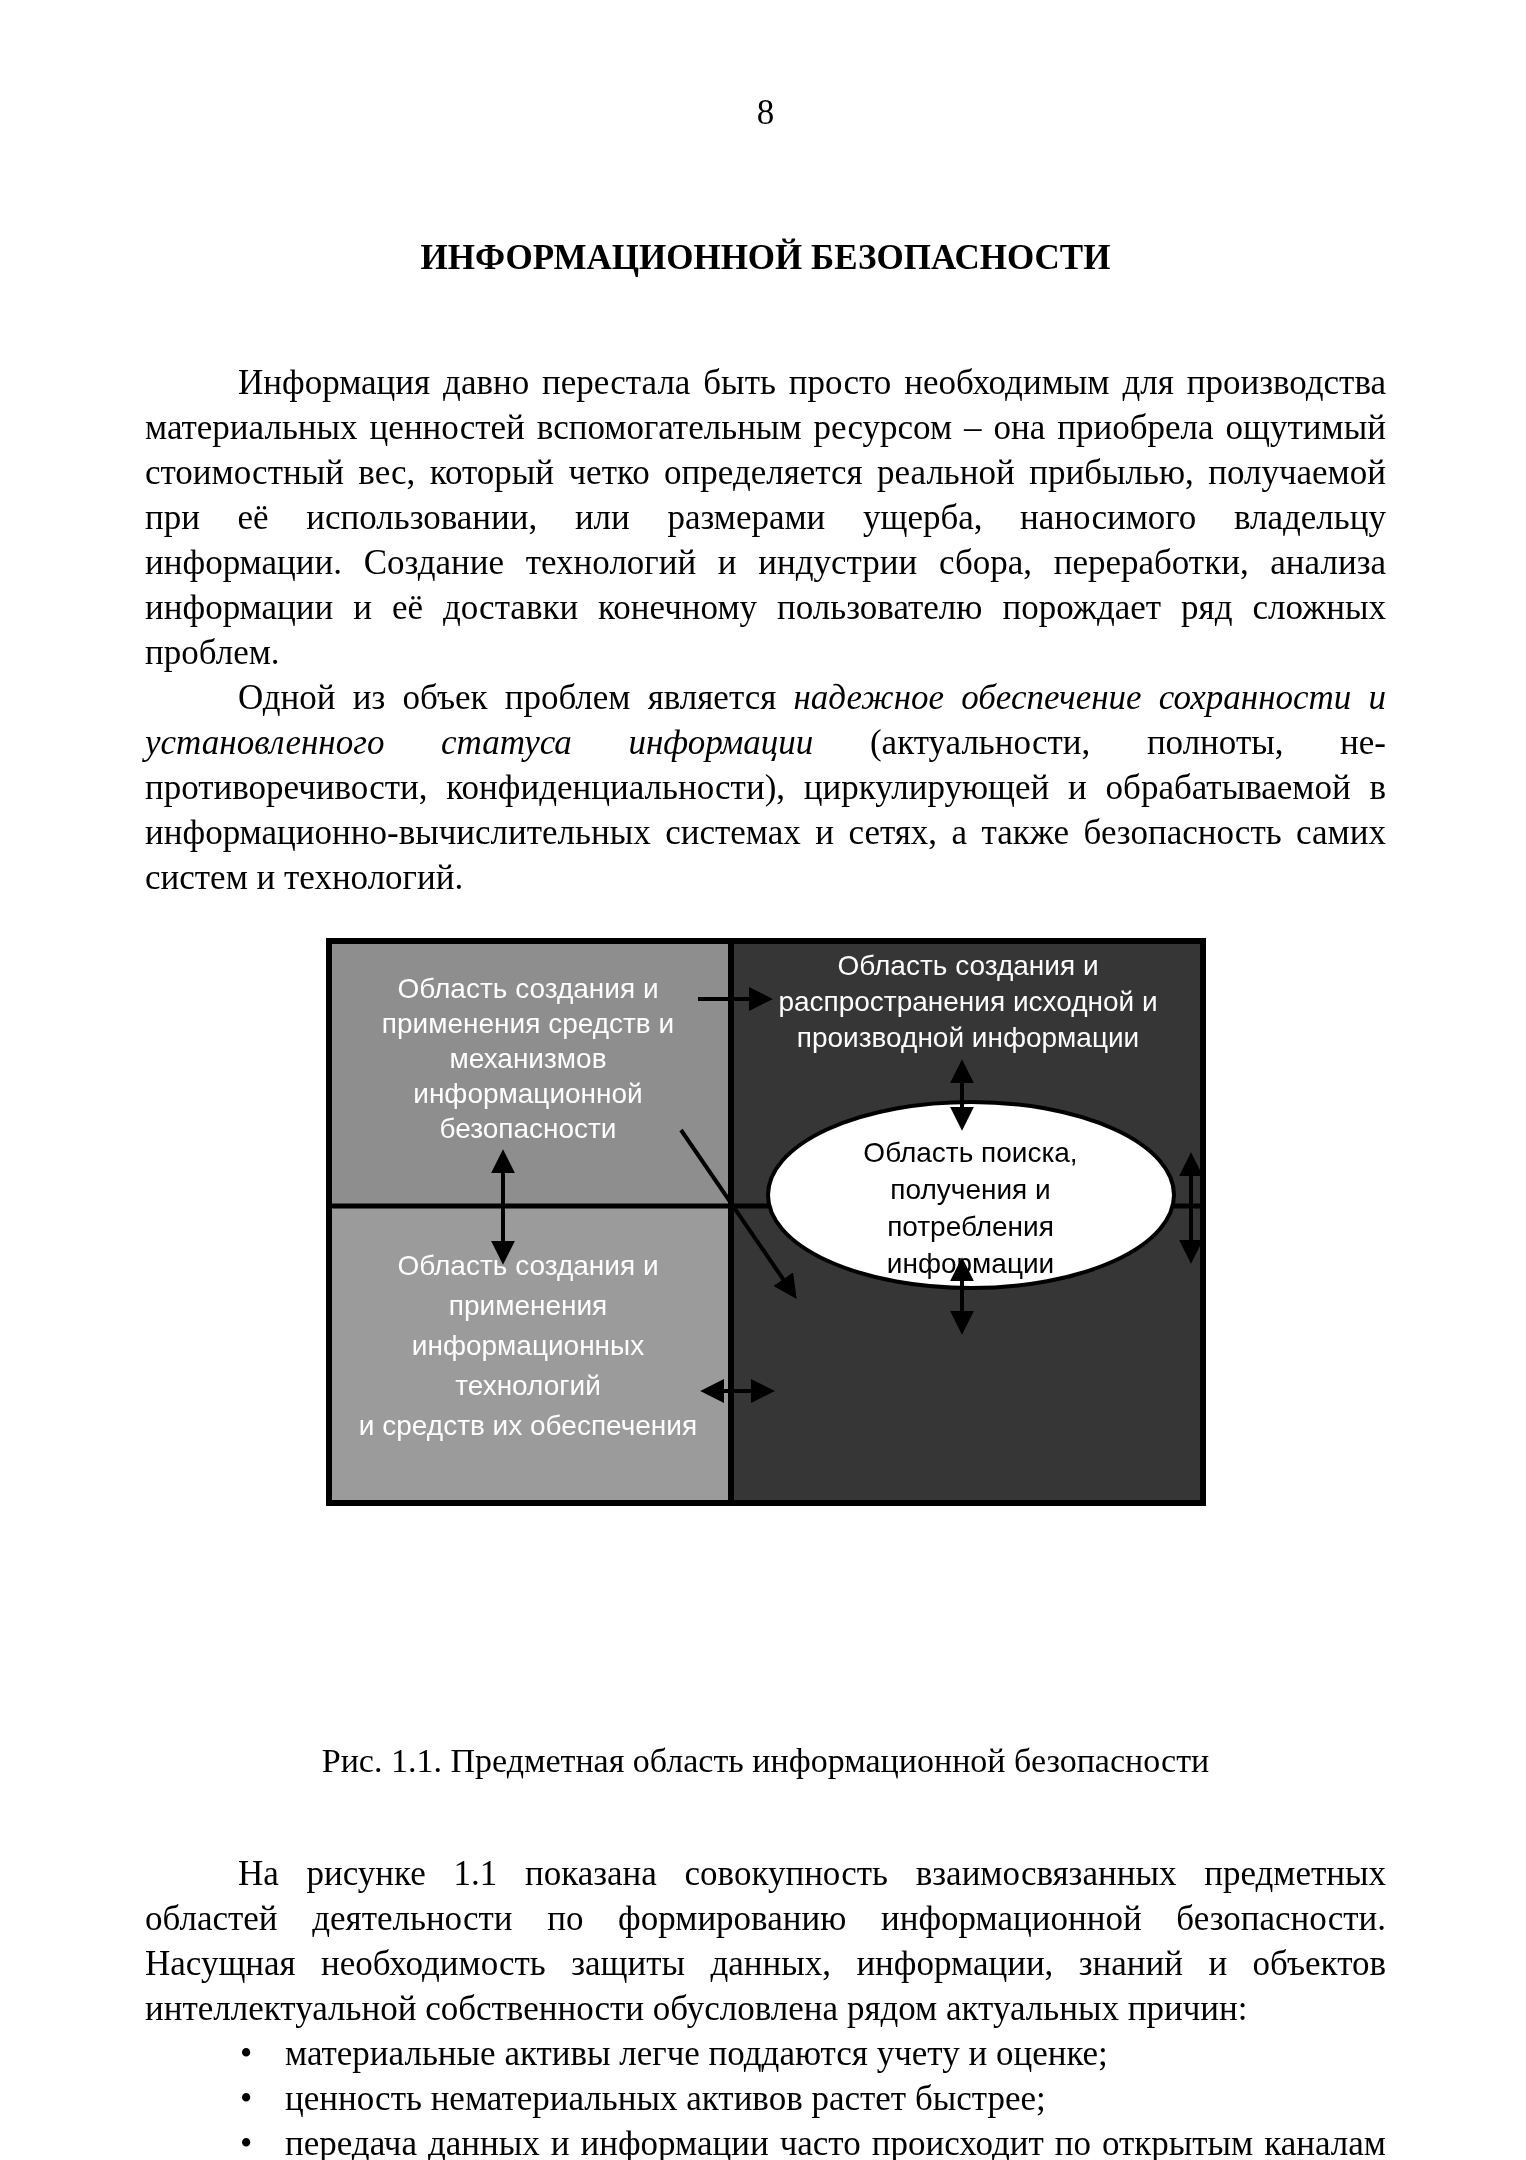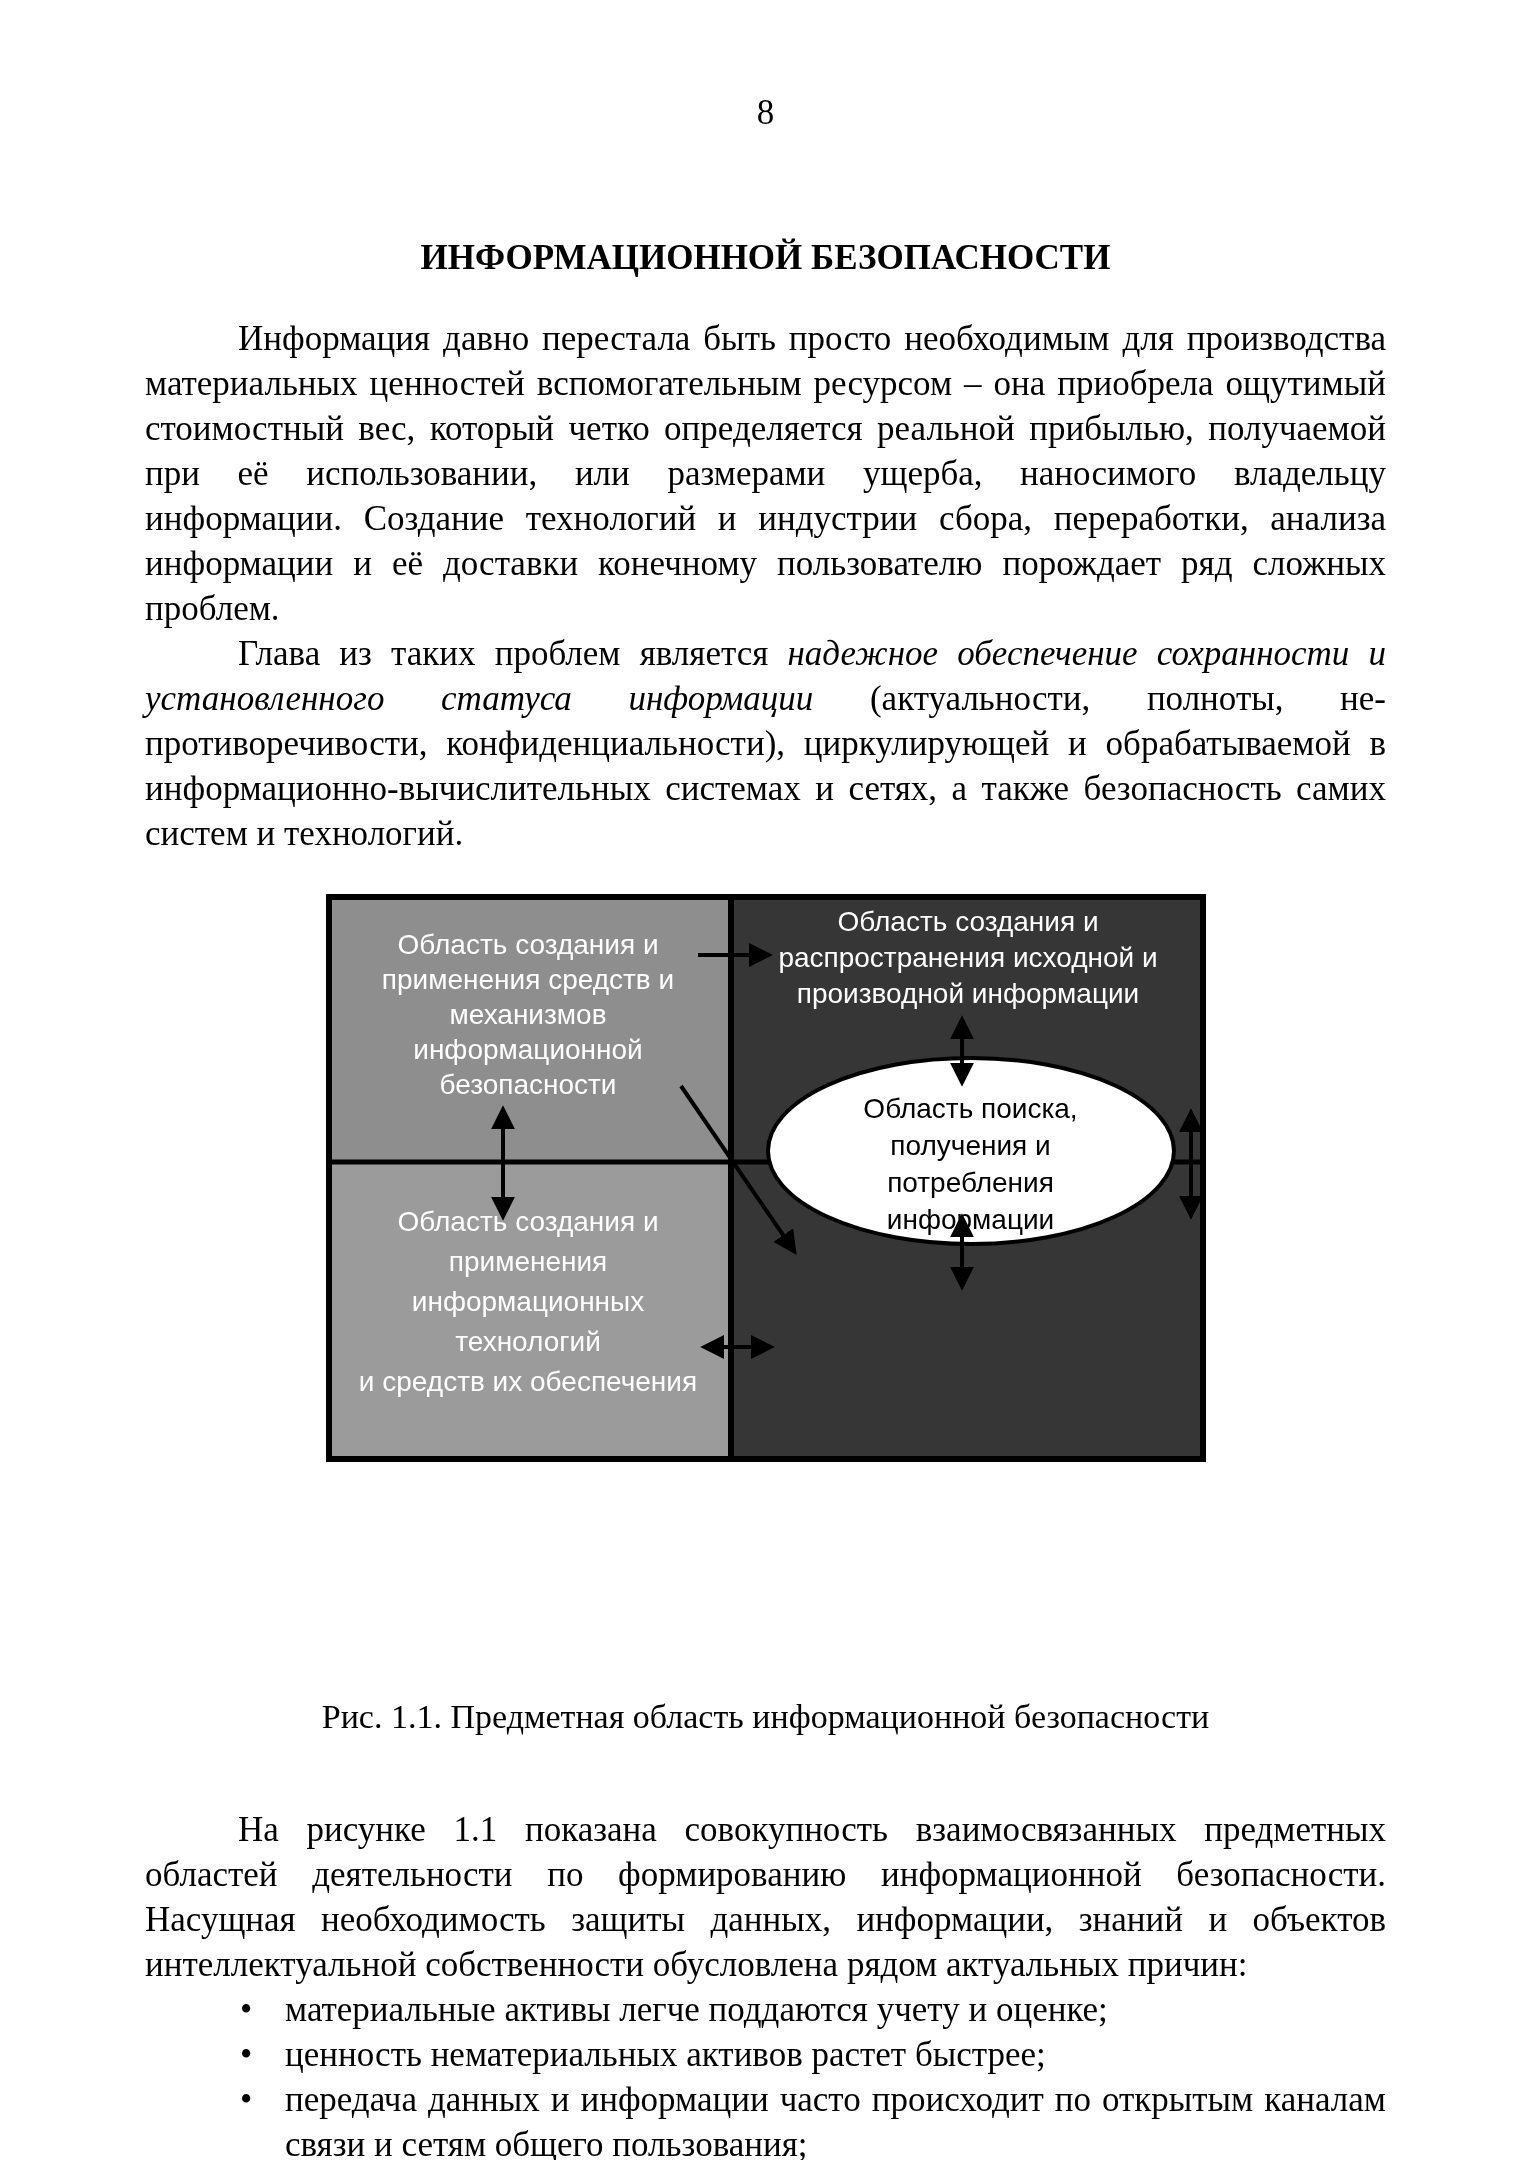--- a/index.html
+++ b/index.html
@@ -37,21 +37,21 @@
     font-size: 35px;
     line-height: 45px;
   }
   p.body-par {
     text-align: justify;
     text-indent: 93px;
     font-size: 35px;
     line-height: 45px;
     hyphens: manual;
   }
-  #para1 { margin-top: 36px; }
+  #para1 { margin-top: 80px; }
   #para3 { margin-top: 68px; }
   .italic { font-style: italic; }
 
   .figure-block {
     margin: 38px auto 0 auto;
     width: 880px;
     position: relative;
   }
   .fig-canvas { position: relative; width: 880px; height: 732px; }
   .fig-canvas svg { position: absolute; left: 0; top: 0; }
@@ -104,21 +104,21 @@
 <body>
 
 <div class="page">
 
   <div class="page-number">8</div>
 
   <h1 class="chapter-heading"><br><span>ИНФОРМАЦИОННОЙ БЕЗОПАСНОСТИ</span></h1>
 
   <p class="body-par" id="para1">Информация давно перестала быть просто необходимым для произ­водства материальных ценностей вспомогательным ресурсом – она при­обрела ощутимый стоимостный вес, который четко определяется реальной прибылью, получаемой при её использовании, или размерами ущерба, наносимого владельцу информации. Создание технологий и индустрии сбора, переработки, анализа информации и её доставки конечному поль­зователю порождает ряд сложных проблем.</p>
 
-  <p class="body-par" id="para2"><span>Глава из таких проблем является </span><span class="italic">надежное обеспечение сохранно­сти и установленного статуса информации</span><span> (актуальности, полноты, не­противоречивости, конфиденциальности), циркулирующей и обрабатыва­емой в информационно-вычислительных системах и сетях, а также без­опасность самих систем и технологий.</span></p>
+  <p class="body-par" id="para2"><span>Одной из объек проблем является </span><span class="italic">надежное обеспечение сохранно­сти и установленного статуса информации</span><span> (актуальности, полноты, не­противоречивости, конфиденциальности), циркулирующей и обрабатыва­емой в информационно-вычислительных системах и сетях, а также без­опасность самих систем и технологий.</span></p>
 
   <figure class="figure-block">
     <div class="fig-canvas">
       <svg width="880" height="568" viewBox="0 0 880 568">
         <defs>
           <marker id="ah" viewBox="0 0 10 10" refX="8" refY="5" markerWidth="6" markerHeight="6" orient="auto-start-reverse">
             <path class="arrow-head" d="M0 0 L10 5 L0 10 z"></path>
           </marker>
         </defs>
         <rect class="rect-tl" x="0" y="0" width="405" height="268"></rect>

